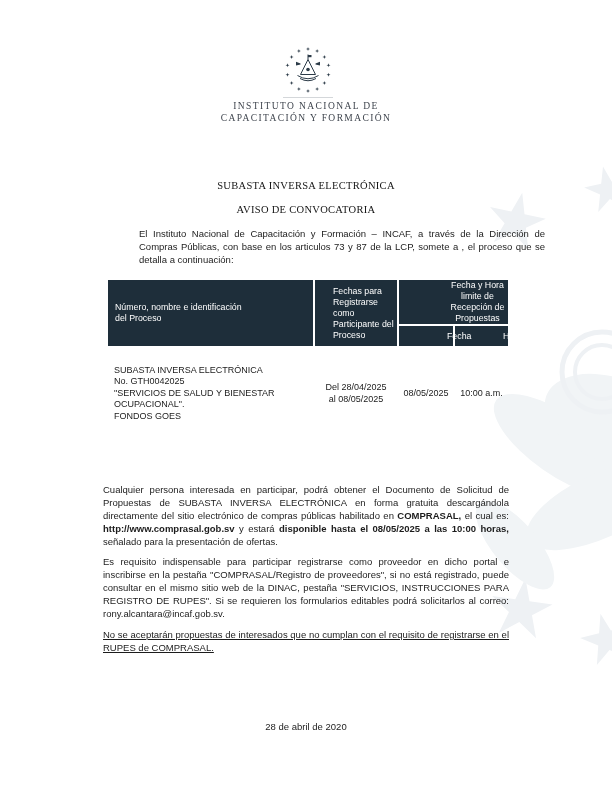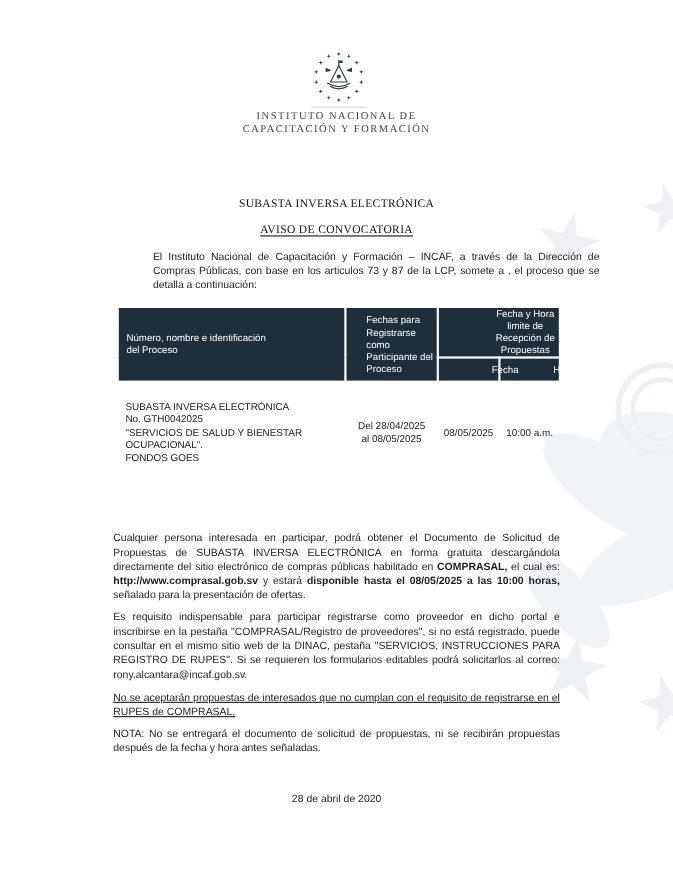--- a/index.html
+++ b/index.html
@@ -17,21 +17,21 @@
   .org-line { position:absolute; left:0; width:100%; text-align:center;
     font-family:"Liberation Serif", serif; color:#3f454e;
     font-size:9.5px; letter-spacing:1.4px; }
   .org1 { top:101px; }
   .org2 { top:113px; }
 
   
   .doc-title, .doc-subtitle { position:absolute; left:0; width:100%; text-align:center;
     font-family:"Liberation Serif", serif; color:#151515; font-size:10.5px; letter-spacing:0.3px; }
   .doc-title { top:180px; }
-  .doc-subtitle { top:204px; text-decoration:underline; text-underline-offset:2px; }
+  .doc-subtitle { top:204px; text-underline-offset:2px; }
 
   
   .content { position:absolute; left:103px; top:0; width:406px; height:792px; }
   .para { position:absolute; left:0; width:406px; font-size:9.5px; line-height:13px;
     text-align:justify; color:#1c1c1c; }
   .intro { top:227px;margin-left:36px; }
   .p1 { top:483px; }
   .p2 { top:555px; }
   .p3 { top:628px;text-decoration:underline; }
   .p4 { top:661px; }
@@ -162,19 +162,18 @@
       </tbody>
     </table>
 
 
     <p class="para p1"><span>Cualquier persona interesada en participar, podrá obtener el Documento de Solicitud de Propuestas de SUBASTA INVERSA ELECTRÓNICA en forma gratuita descargándola directamente del sitio electrónico de compras públicas habilitado en </span><b>COMPRASAL,</b><span> el cual es: </span><b>http://www.comprasal.gob.sv</b><span> y estará </span><b>disponible hasta el 08/05/2025 a las 10:00 horas,</b><span> señalado para la presentación de ofertas.</span></p>
 
     <p class="para p2">Es requisito indispensable para participar registrarse como proveedor en dicho portal e inscribirse en la pestaña "COMPRASAL/Registro de proveedores", si no está registrado, puede consultar en el mismo sitio web de la DINAC, pestaña "SERVICIOS, INSTRUCCIONES PARA REGISTRO DE RUPES". Si se requieren los formularios editables podrá solicitarlos al correo: rony.alcantara@incaf.gob.sv.</p>
 
     <p class="para p3">No se aceptarán propuestas de interesados que no cumplan con el requisito de registrarse en el RUPES de COMPRASAL.</p>
 
-    <p class="para p4">NOTA: No se entregará el documento de solicitud de propuestas, ni se recibirán propuestas después de la fecha y hora antes señaladas.</p>
 
   </div>
 
   <div class="footer-date">28 de abril de 2020</div>
 
 </div>
 
 </body></html>

